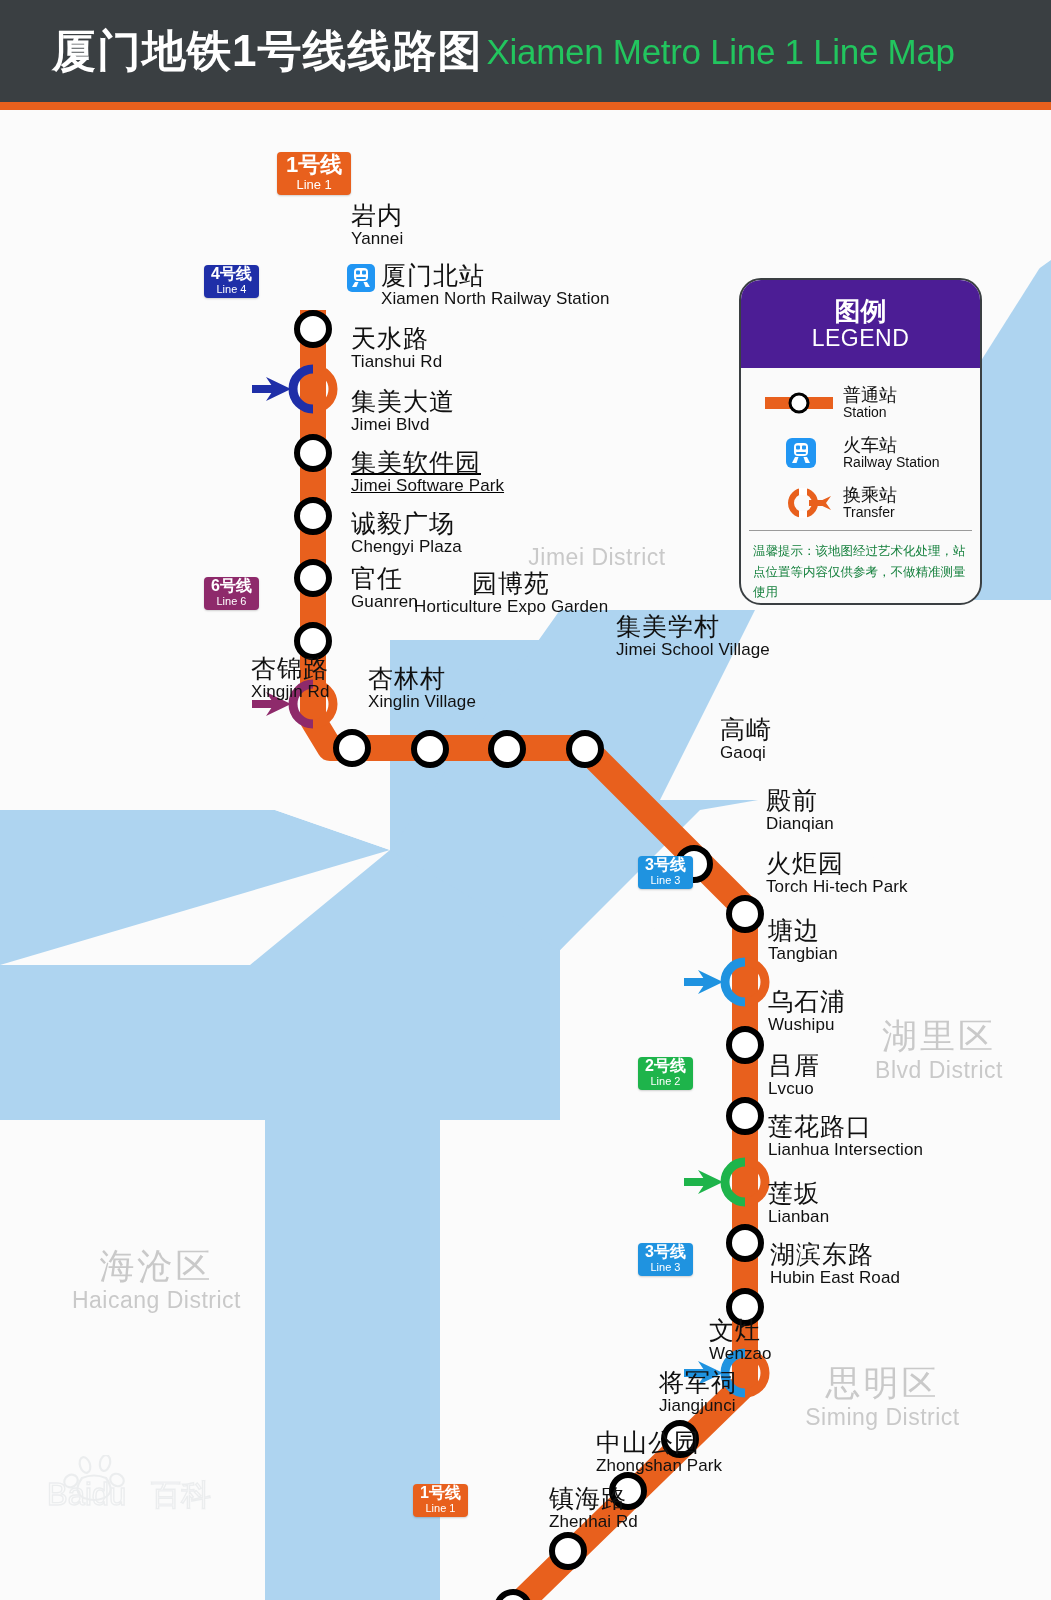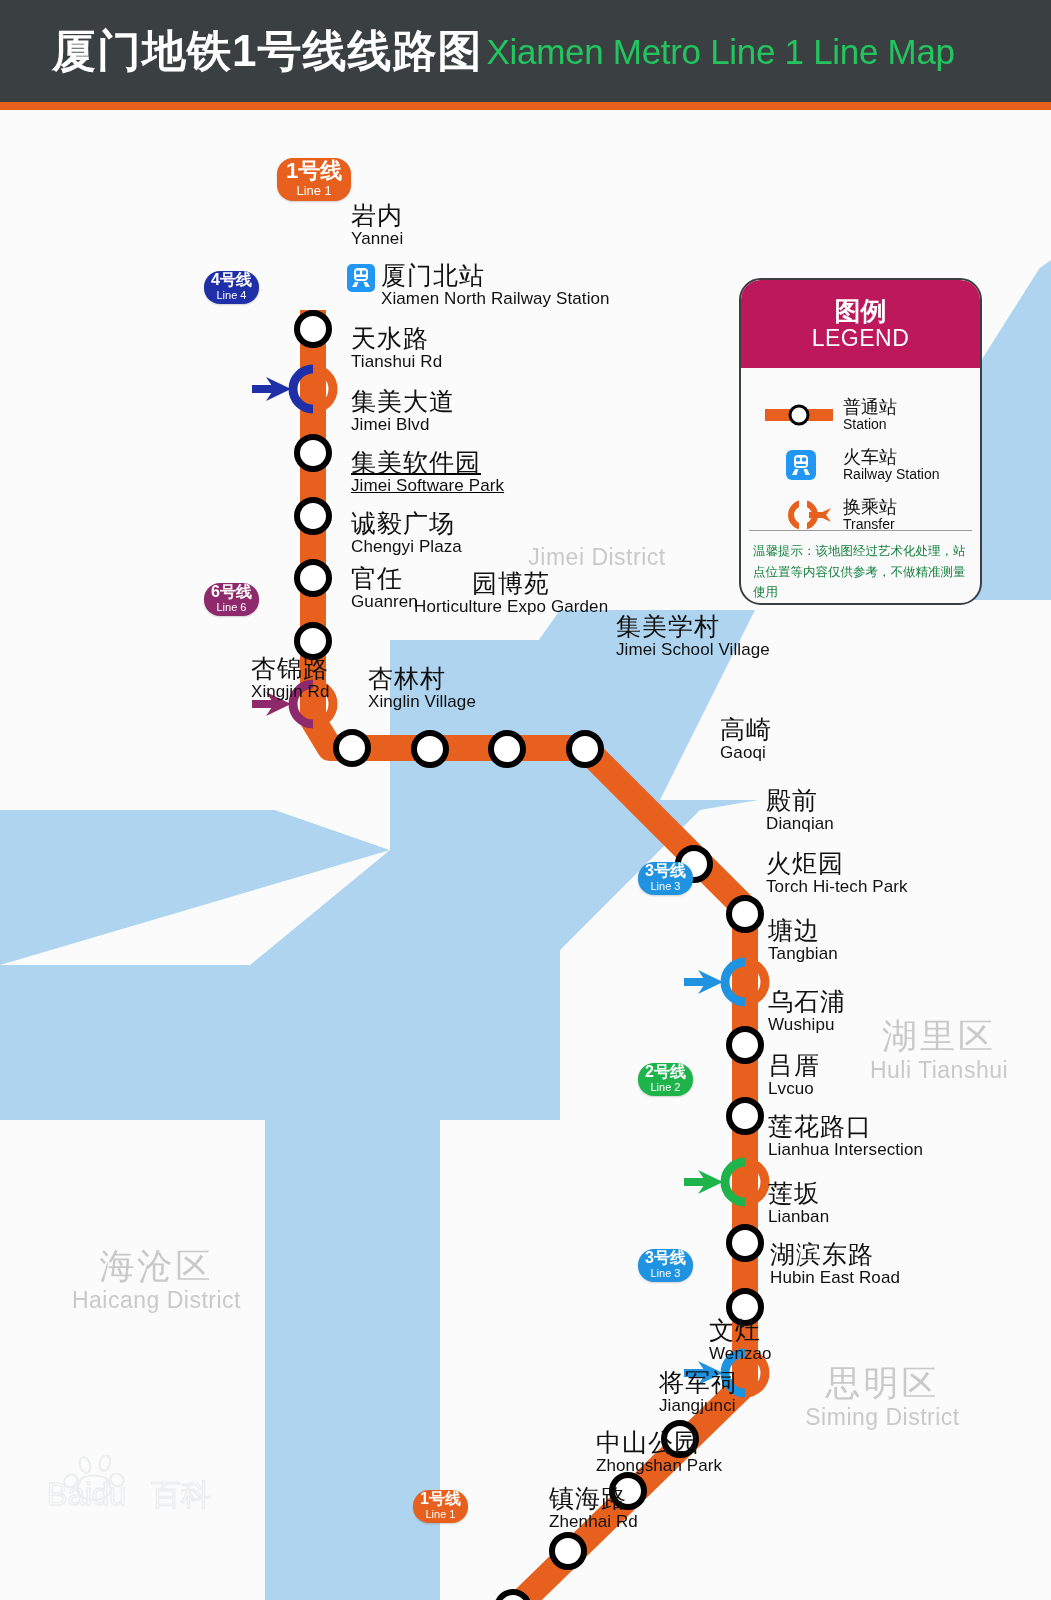--- a/index.html
+++ b/index.html
@@ -52,44 +52,43 @@
 
   
   .rail-ico {
     position:absolute; left:0; top:1px; width:28px; height:28px;
     background:#2196f3; border-radius:5px;
   }
   .rail-ico svg { position:absolute; left:4px; top:3px; }
 
   
   .badge {
-    position:absolute; border-radius:16px; text-align:center;
+    position:absolute; border-radius:4px; text-align:center;
     color:#fff; padding:2px 9px 4px 9px; line-height:1;
     box-shadow:0 1px 2px rgba(0,0,0,.18);
-    margin-top:6px;
   }
   .badge .cn { font-size:22px; font-weight:bold; display:block; letter-spacing:0px;}
   .badge .en { font-size:13px; display:block; margin-top:2px; }
   .badge.small { padding:1px 7px 3px 7px; }
   .badge.small .cn { font-size:16px; }
   .badge.small .en { font-size:11px; }
 
   
   #legend {
     position:absolute; left:739px; top:168px; width:243px; height:327px;
     border-radius:22px; background:#fafafa; overflow:hidden;
     border:2px solid #3a3f42;
   }
   #legend-head {
-    height:88px; background:#be185d; color:#fff;
+    height:88px; background:#4c1d95; color:#fff;
     display:flex; flex-direction:column; align-items:center; justify-content:center;
   }
   #legend-head .cn { font-size:26px; font-weight:bold; line-height:1.05;}
   #legend-head .en { font-size:23px; line-height:1.05; letter-spacing:0.5px;}
-  #legend-body { padding:22px 0 0 0; height:158px; }
+  #legend-body { padding:10px 0 0 0; height:158px; }
   .legend-row { display:flex; align-items:center; height:50px; padding-left:14px; }
   .legend-row .sym { width:88px; display:flex; align-items:center; justify-content:center; }
   .legend-row .txt { line-height:1.05; }
   .legend-row .txt .cn { display:block; font-size:18px; color:#111; font-weight:500;}
   .legend-row .txt .en { display:block; font-size:14px; color:#111; }
   #legend-sep { height:1px; background:#9a9a9a; margin:4px 8px 0 8px; }
   #legend-note {
     padding:10px 12px 0 12px; font-size:12.5px; color:#15803d; line-height:1.65;
   }
 
@@ -189,21 +188,21 @@
       <path d="M723,1263 L698,1251 L706,1263 L698,1275 Z" fill="#1f93e0"></path>
       <rect x="684" y="1259" width="24" height="8" fill="#1f93e0"></rect>
     </g>
   </svg>
 
   <div class="district" style="left:487px; top:432px; width:220px;">
     <span class="en">Jimei District</span>
   </div>
   <div class="district" style="left:829px; top:908px; width:220px;">
     <span class="cn">湖里区</span>
-    <span class="en">Huli Tianshui</span>
+    <span class="en">Blvd District</span>
   </div>
   <div class="district" style="left:44px; top:1138px; width:225px;">
     <span class="cn">海沧区</span>
     <span class="en">Haicang District</span>
   </div>
   <div class="district" style="left:770px; top:1255px; width:225px;">
     <span class="cn">思明区</span>
     <span class="en">Siming District</span>
   </div>
 

